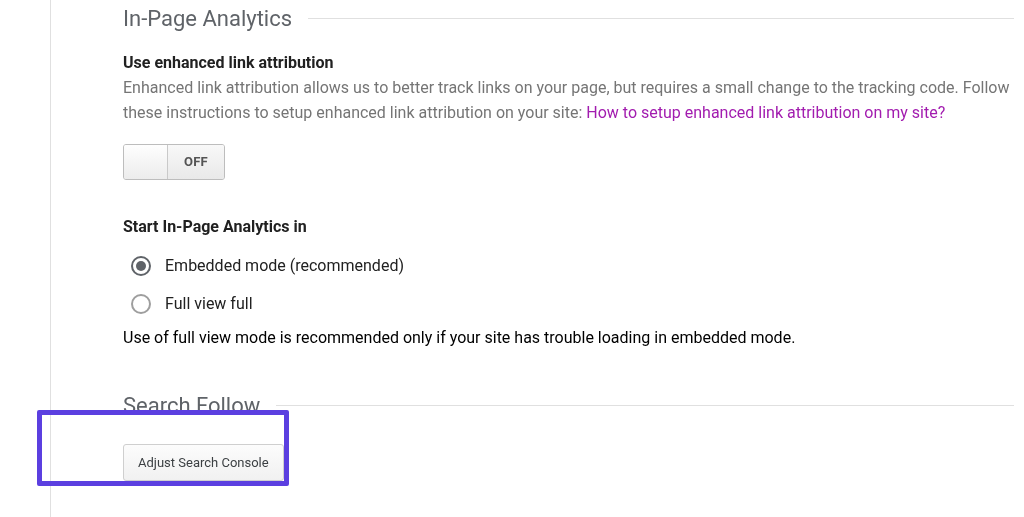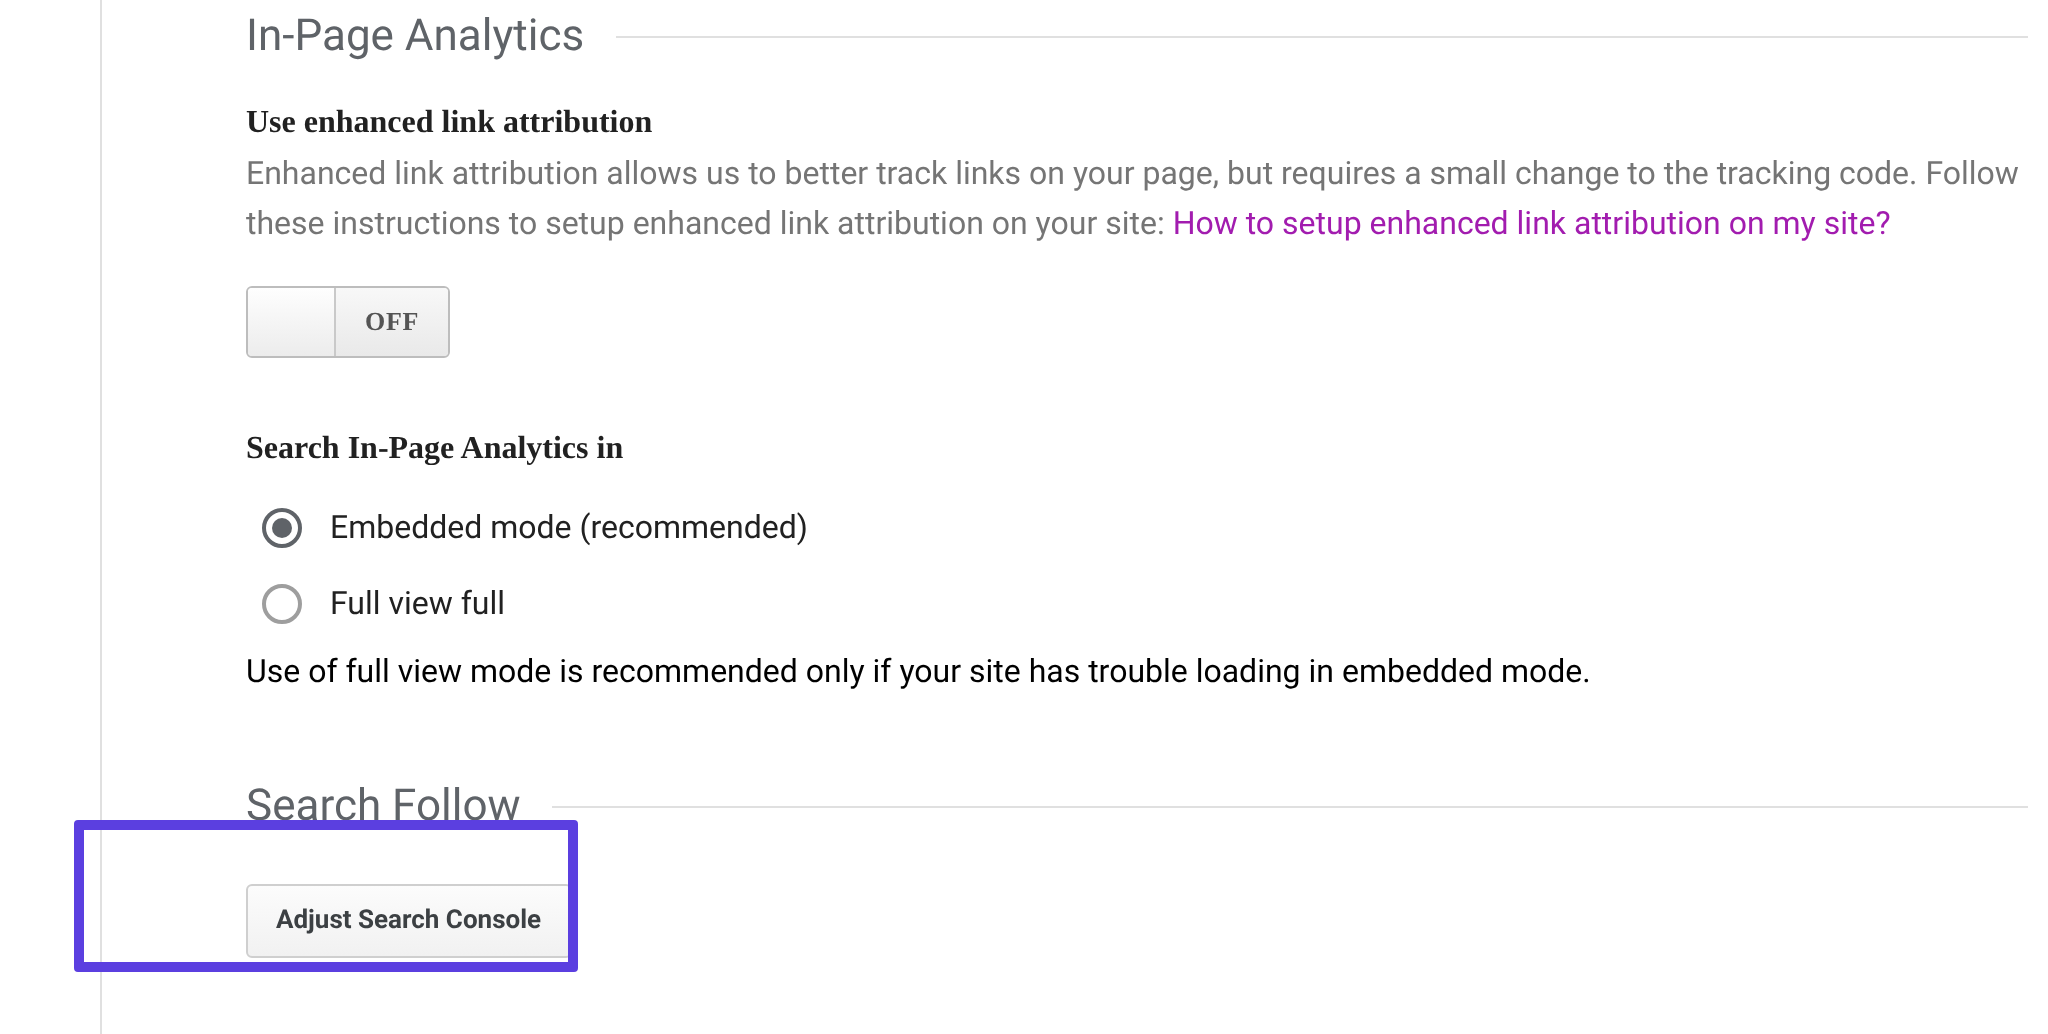--- a/index.html
+++ b/index.html
@@ -36,21 +36,20 @@
       height: 1px;
       background: #e0e0e0;
       margin-left: 16px;
     }
     .bold-title {
       font-weight: 700;
       font-size: 16px;
       color: #212121;
       margin-top: 22px;
       margin-bottom: 4px;
-      font-family: Liberation Serif, serif;
     }
     .desc {
       color: #757575;
       font-size: 16px;
       line-height: 1.55;
     }
     .desc a {
       color: #a21caf;
       text-decoration: none;
     }
@@ -72,21 +71,20 @@
     .toggle-label {
       width: 56px;
       display: flex;
       align-items: center;
       justify-content: center;
       font-size: 13px;
       font-weight: 700;
       color: #545454;
       letter-spacing: 0.3px;
       background: linear-gradient(#f8f8f8,#e9e9e9);
-      font-family: Liberation Serif, serif;
     }
     .radio-group { margin-top: 14px; text-align: right; }
     .radio-row {
       display: flex;
       align-items: center;
       padding: 6px 0 12px 8px;
       font-size: 16px;
       color: #212121;
     }
     .radio {
@@ -113,21 +111,21 @@
     }
     .sc-section { margin-top: 46px; }
     .ua-section { margin-top: 40px; }
     .pill-button {
       display: inline-block;
       background: linear-gradient(#fcfcfc,#f1f1f1);
       border: 1px solid #cfcfcf;
       border-radius: 3px;
       padding: 10px 14px;
       font-size: 13px;
-      font-weight: 700;
+      font-weight: 400;
       color: #3c4043;
       cursor: pointer;
     }
     .highlight-box {
       position: absolute;
       border: 5px solid #5b3fe0;
       border-radius: 2px;
       pointer-events: none;
     }
   </style>
@@ -148,21 +146,21 @@
       <span>Enhanced link attribution allows us to better track links on your page, but requires a small change to the tracking code. Follow these instructions to setup enhanced link attribution on your site: </span><a href="#">How to setup enhanced link attribution on my site?</a>
     </div>
 
     <div class="toggle-wrap">
       <div class="toggle">
         <div class="toggle-handle"></div>
         <div class="toggle-label">OFF</div>
       </div>
     </div>
 
-    <div class="bold-title" style="margin-top:34px;">Search In-Page Analytics in</div>
+    <div class="bold-title" style="margin-top:34px;">Start In-Page Analytics in</div>
 
     <div class="radio-group">
       <div class="radio-row">
         <span class="radio selected"></span>
         <span>Embedded mode (recommended)</span>
       </div>
       <div class="radio-row">
         <span class="radio unselected"></span>
         <span>Full view full</span>
       </div>

